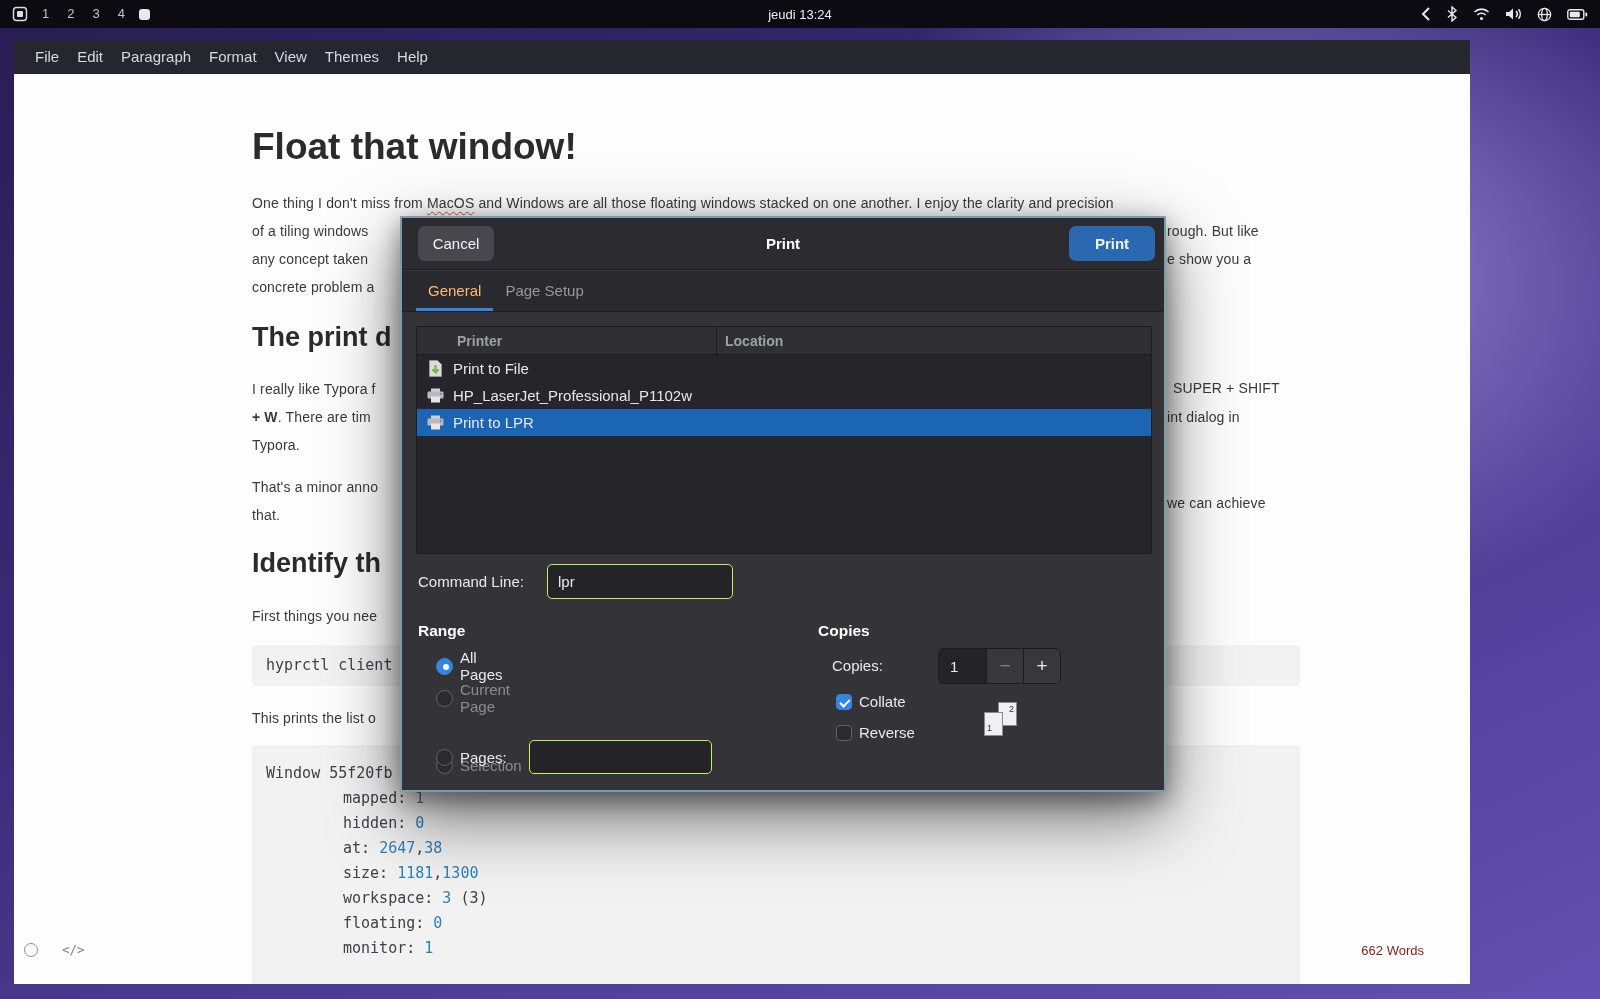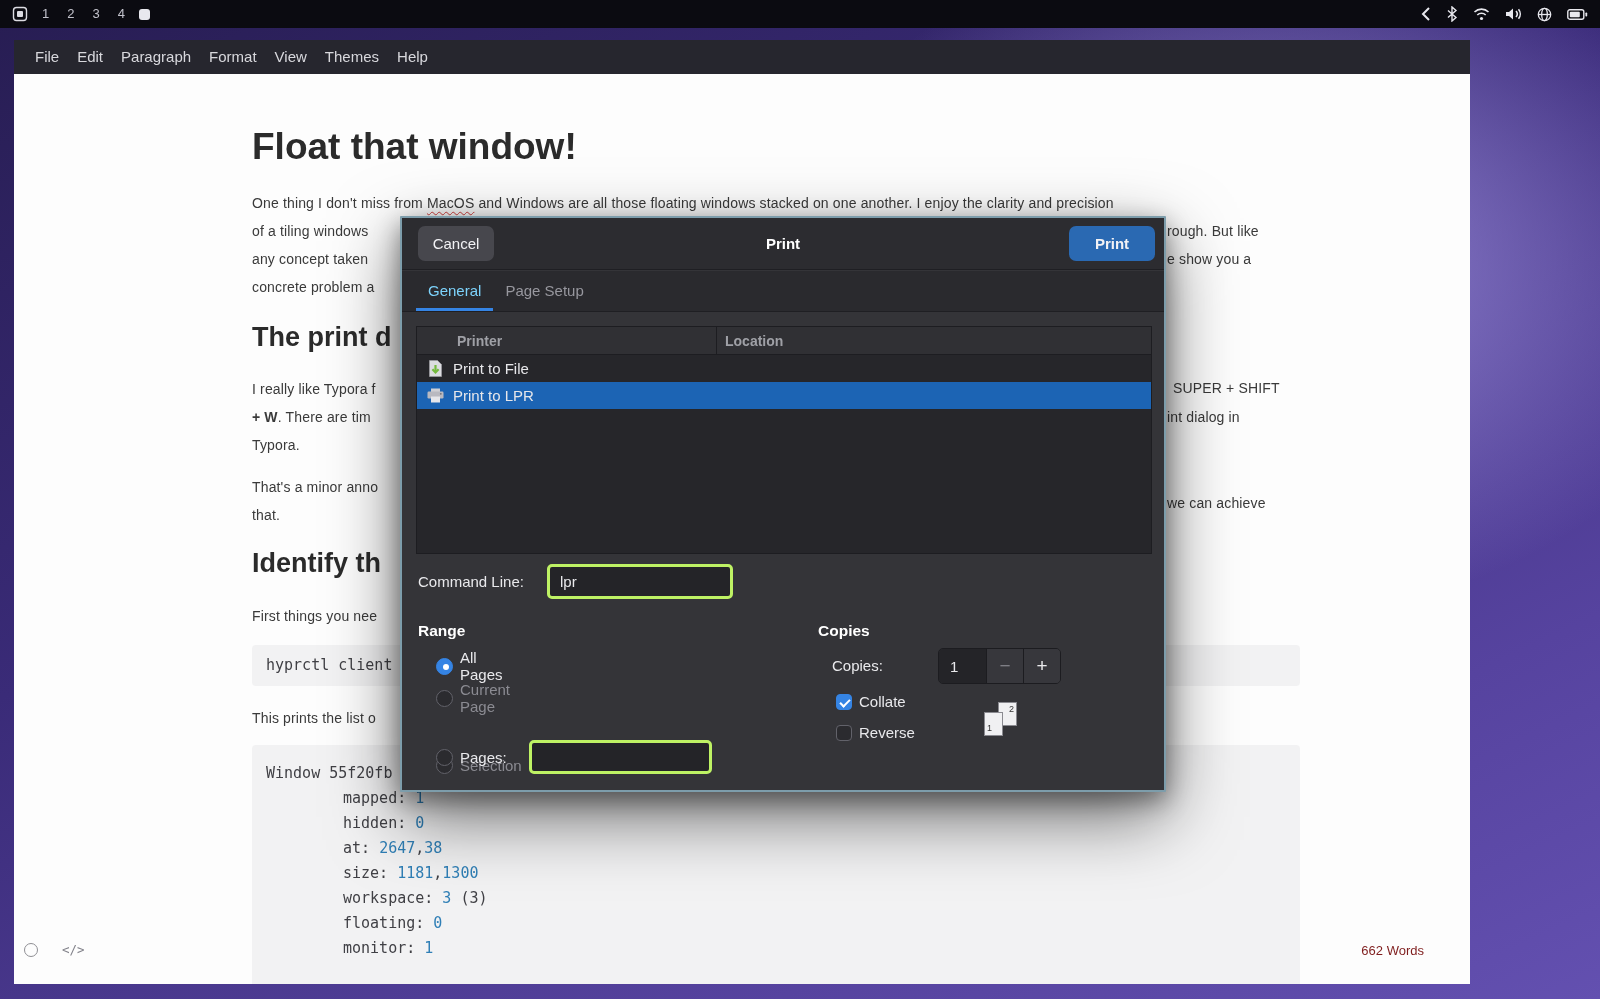--- a/index.html
+++ b/index.html
@@ -59,36 +59,36 @@
   .dlg-title { position:absolute; left:0; right:0; top:0; line-height:52px; text-align:center;
                font-weight:700; font-size:15px; color:#ffffff; pointer-events:none; }
   .btn { position:absolute; top:8px; height:35px; border:none; border-radius:7px; font-size:15px;
          color:#f2f2f5; font-family:inherit; cursor:pointer; }
   .btn-cancel { left:16px; width:76px; background:#47474d; }
   .btn-print { right:9px; width:86px; background:#2a69b2; font-weight:600; }
 
   .dlg-tabs { position:absolute; top:53px; left:0; right:0; height:41px; background:#2a2a2e;
               border-bottom:1px solid #1f1f23; display:flex; padding-left:14px; }
   .dlg-tab { line-height:40px; padding:0 12px; font-size:15px; color:#97979e; }
-  .dlg-tab.active { color:#7dd3fc; box-shadow:inset 0 -3px 0 #3584e4; }
+  .dlg-tab.active { color:#fdba74; box-shadow:inset 0 -3px 0 #3584e4; }
 
   .plist { position:absolute; left:14px; top:108px; width:736px; height:228px; background:#26262a; border:1px solid #1d1d21; }
   .plist-header { display:flex; height:28px; background:#303034; border-bottom:1px solid #1d1d21;
                   align-items:center; font-size:14px; color:#9fa0a6; font-weight:600; }
   .hcell { height:100%; display:flex; align-items:center; }
   .col-icon { width:36px; }
   .col-printer { width:263px; padding-left:4px; }
   .col-location { width:81px; padding-left:8px; border-left:1px solid #1d1d21; }
   .col-status { flex:1; padding-left:10px; border-left:1px solid #1d1d21; }
   .plist-row { display:flex; align-items:center; height:27px; font-size:15px; color:#e7e7ea; }
   .plist-row .row-icon { width:36px; display:flex; justify-content:center; }
   .plist-row.selected { background:#1c64b4; }
 
   .cmd-label { position:absolute; left:16px; top:346px; line-height:35px; font-size:15px; }
-  .text-input { background:#242428; border:3px solid #bef264; border-radius:5px; color:#e9e9ec;
+  .text-input { background:#242428; border:1px solid #bef264; border-radius:5px; color:#e9e9ec;
                 font-size:15px; padding:0 10px; font-family:inherit; outline:none; }
   .cmd-input { position:absolute; left:145px; top:346px; width:186px; height:35px; }
 
   .sect-heading { position:absolute; font-size:15.5px; font-weight:700; color:#ffffff; }
   .range-heading { left:16px; top:404px; }
   .copies-heading { left:416px; top:404px; }
 
   .range-options { position:absolute; left:0; top:0; }
   .range-option { position:absolute; left:34px; display:flex; align-items:center; gap:7px; }
   .range-option:nth-child(1){ top:431px; }
@@ -140,20 +140,21 @@
         </svg>
     </span>
     <div class="tb-ws">
         <span class="ws-num">1</span>
         <span class="ws-num">2</span>
         <span class="ws-num">3</span>
         <span class="ws-num">4</span>
       </div>
     <span class="ws-active"></span>
   </div>
+  <div class="tb-clock">jeudi 13:24</div>
   <div class="tb-right">
     <span class="tray-icon">
       <svg width="10" height="16" viewBox="0 0 10 16" fill="none" stroke="#e8e8ee" stroke-width="2">
           <path d="M8 2 L2 8 L8 14"></path>
         </svg>
     </span>
     <span class="tray-icon">
       <svg width="12" height="16" viewBox="0 0 12 16" fill="none" stroke="#e8e8ee" stroke-width="1.4">
           <path d="M2 4.5 L10 11.5 L6 15 V1 L10 4.5 L2 11.5"></path>
         </svg>
@@ -268,20 +269,31 @@
     <div class="plist-body">
         <div class="plist-row">
           <span class="row-icon">
             <svg width="15" height="17" viewBox="0 0 15 17">
               <path d="M1.5 0.5 h8 l4 4 v12 h-12 z" fill="#dcdce0" stroke="#9a9aa0" stroke-width="0.8"></path>
               <path d="M7.5 5 v6" stroke="#74b93e" stroke-width="2.2"></path>
               <path d="M4.4 9.2 L7.5 12.4 L10.6 9.2" stroke="#74b93e" stroke-width="2.2" fill="none"></path>
             </svg>
           </span>
           <span class="row-name">Print to File</span>
+        </div>
+        <div class="plist-row">
+          <span class="row-icon">
+            <svg width="17" height="15" viewBox="0 0 17 15">
+              <rect x="4" y="0.5" width="9" height="3.5" fill="#cfcfd4"></rect>
+              <rect x="0.5" y="3.5" width="16" height="7" rx="1.2" fill="#b9b9c0"></rect>
+              <rect x="4" y="8.5" width="9" height="6" fill="#e6e6ea"></rect>
+              <circle cx="13.8" cy="5.8" r="0.9" fill="#6e6e74"></circle>
+            </svg>
+          </span>
+          <span class="row-name">HP_LaserJet_Professional_P1102w</span>
         </div>
         <div class="plist-row selected">
           <span class="row-icon">
             <svg width="17" height="15" viewBox="0 0 17 15">
               <rect x="4" y="0.5" width="9" height="3.5" fill="#cfcfd4"></rect>
               <rect x="0.5" y="3.5" width="16" height="7" rx="1.2" fill="#b9b9c0"></rect>
               <rect x="4" y="8.5" width="9" height="6" fill="#e6e6ea"></rect>
               <circle cx="13.8" cy="5.8" r="0.9" fill="#6e6e74"></circle>
             </svg>
           </span>

